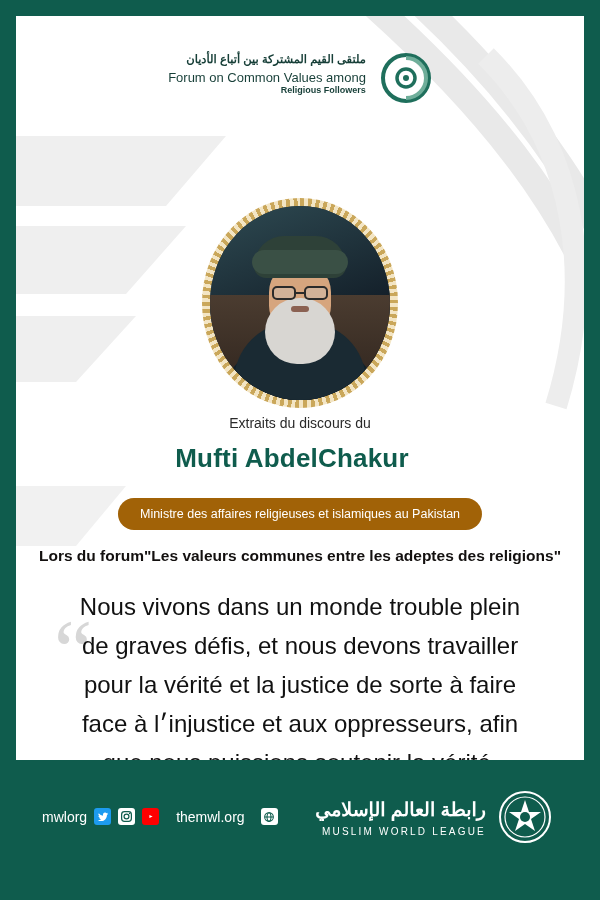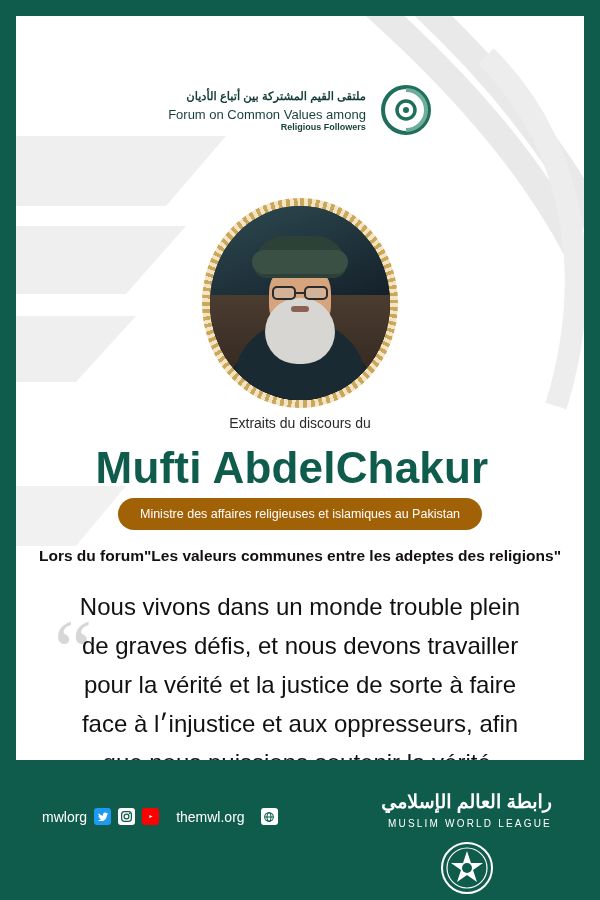--- a/index.html
+++ b/index.html
@@ -21,21 +21,21 @@
   .frame-right  { position: absolute; top: 0; right: 0; width: 16px; height: 900px; background: #0f5c4d; }
   .frame-bottom { position: absolute; bottom: 0; left: 0; width: 600px; height: 16px; background: #0f5c4d; }
 
   
   .bg-deco { position: absolute; top: 16px; left: 16px; right: 16px; bottom: 16px; overflow: hidden; }
   .bg-deco svg { position: absolute; top: 0; left: 0; }
 
   
   .header {
     position: absolute; top: 52px; left: 0; width: 600px;
-    display: flex; align-items: center; justify-content: center; gap: 14px; margin-top: 32px;
+    display: flex; justify-content: center; gap: 14px;
   }
   .header-text { text-align: right; color: #1b4d43; }
   .header-ar { font-size: 11.5px; font-weight: bold; letter-spacing: .2px; color: #173f38; }
   .header-en-1 { font-size: 13px; font-weight: normal; color: #173f38; margin-top: 4px; }
   .header-en-2 { font-size: 9px; font-weight: bold; color: #173f38; }
   .header-mark { width: 52px; height: 52px; flex: 0 0 52px; }
 
   
   .portrait-wrap {
     position: absolute; top: 198px; left: 50%; transform: translateX(-50%);
@@ -68,21 +68,21 @@
   .ph-glass-r { left: 50%; margin-left: 4px; }
   .ph-bridge { position: absolute; top: 86px; left: 50%; margin-left: -4px; width: 8px; height: 2px; background: #2b2b2b; }
 
   
   .kicker {
     position: absolute; top: 415px; left: 0; width: 600px; text-align: center;
     font-size: 14px; color: #2a2a2a;
   }
   .name {
     position: absolute; top: 443px; left: 0; width: 584px; text-align: center;
-    font-size: 44px; font-weight: bold; color: #0f5c4d; letter-spacing: .2px;
+    font-size: 26px; font-weight: bold; color: #0f5c4d; letter-spacing: .2px;
   }
   .role-pill {
     position: absolute; top: 498px; left: 50%; transform: translateX(-50%);
     background: #a16207; color: #ffffff;
     font-size: 12.5px; padding: 9px 22px; border-radius: 18px; white-space: nowrap;
   }
   .forum-line {
     position: absolute; top: 547px; left: 0; width: 600px; text-align: center;
     font-size: 15.5px; font-weight: bold; color: #13100f;
   }
@@ -103,21 +103,21 @@
   }
   .social {
     position: absolute; left: 26px; top: 48px;
     display: flex; align-items: center; gap: 7px; color: #ffffff; font-size: 14px;
   }
   .sicon { width: 17px; height: 17px; border-radius: 3px; display: inline-flex; align-items: center; justify-content: center; }
   .sicon svg { display: block; }
   .site { display: flex; align-items: center; gap: 16px; margin-left: 10px; }
   .mwl {
     position: absolute; right: 32px; top: 30px;
-    display: flex; align-items: center; gap: 12px; color: #ffffff; flex-direction: column;
+    display: flex; align-items: center; gap: 12px; color: #ffffff;
   }
   .mwl-text { text-align: right; }
   .mwl-ar { font-size: 19px; font-weight: bold; letter-spacing: 1px; }
   .mwl-en { font-size: 10px; letter-spacing: 2.2px; margin-top: 5px; }
   .mwl-seal { width: 54px; height: 54px; }
 </style>
 </head>
 <body>
 
 <div class="poster">

